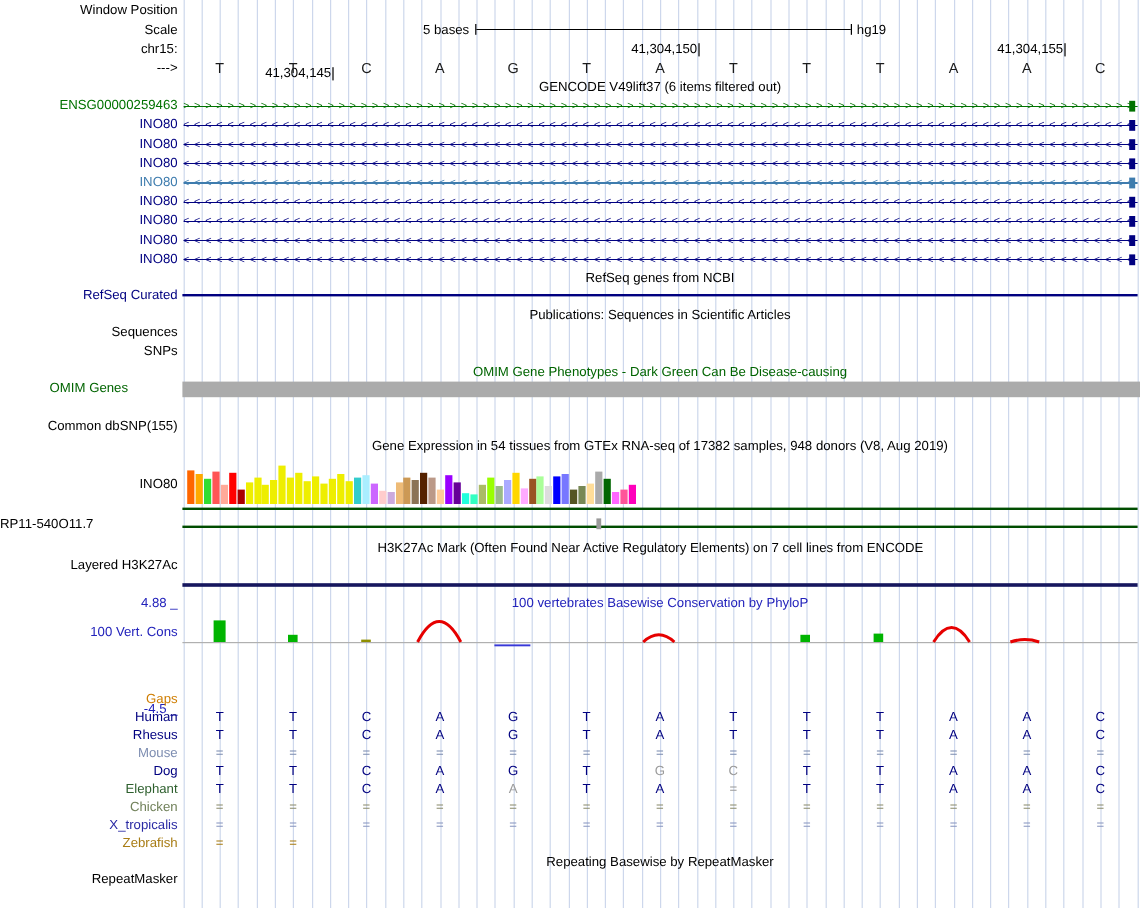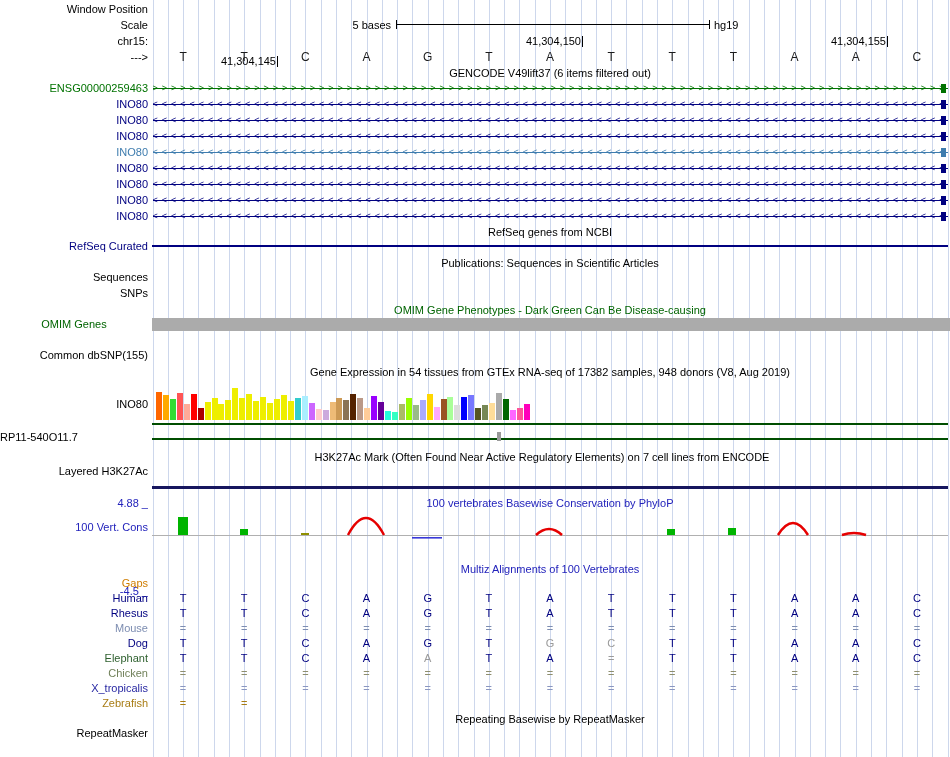--- a/index.html
+++ b/index.html
@@ -88,21 +88,20 @@
     <div style="position: absolute; left: 0px; top: 521px; width: 148px; text-align: right; color: rgb(34, 34, 187); white-space: pre;">100 Vert. Cons</div>
     <div style="position: absolute; left: 0px; top: 545px; width: 148px; text-align: right; color: rgb(34, 34, 187); white-space: pre; margin-top: 40px;">-4.5 _</div>
     <div style="position: absolute; left: 0px; top: 727px; width: 148px; text-align: right; color: rgb(0, 0, 0); white-space: pre;">RepeatMasker</div>
     <div style="position: absolute; left: 152px; top: 67px; width: 796px; text-align: center; color: rgb(0, 0, 0);">GENCODE V49lift37 (6 items filtered out)</div>
     <div style="position: absolute; left: 152px; top: 226px; width: 796px; text-align: center; color: rgb(0, 0, 0);">RefSeq genes from NCBI</div>
     <div style="position: absolute; left: 152px; top: 257px; width: 796px; text-align: center; color: rgb(0, 0, 0);">Publications: Sequences in Scientific Articles</div>
     <div style="position: absolute; left: 152px; top: 304px; width: 796px; text-align: center; color: rgb(0, 100, 0);">OMIM Gene Phenotypes - Dark Green Can Be Disease-causing</div>
     <div style="position: absolute; left: 152px; top: 366px; width: 796px; text-align: center; color: rgb(0, 0, 0);">Gene Expression in 54 tissues from GTEx RNA-seq of 17382 samples, 948 donors (V8, Aug 2019)</div>
     <div style="position: absolute; left: 144px; top: 451px; width: 796px; text-align: center; color: rgb(0, 0, 0);">H3K27Ac Mark (Often Found Near Active Regulatory Elements) on 7 cell lines from ENCODE</div>
     <div style="position: absolute; left: 152px; top: 497px; width: 796px; text-align: center; color: rgb(34, 34, 187);">100 vertebrates Basewise Conservation by PhyloP</div>
-    <div style="position: absolute; left: 152px; top: 563px; width: 796px; text-align: center; color: rgb(34, 34, 187);">Multiz Alignments of 100 Vertebrates</div>
     <div style="position: absolute; left: 152px; top: 713px; width: 796px; text-align: center; color: rgb(0, 0, 0);">Repeating Basewise by RepeatMasker</div>
     <div style="position: absolute; left: 158px; top: 35px; width: 120px; text-align: right; white-space: nowrap; margin-top: 20px;"><span>41,304,145</span><span style="display: inline-block; width: 1px; height: 11px; background: rgb(0, 0, 0); vertical-align: text-bottom; margin-left: 1px;"></span></div>
     <div style="position: absolute; left: 463px; top: 35px; width: 120px; text-align: right; white-space: nowrap;"><span>41,304,150</span><span style="display: inline-block; width: 1px; height: 11px; background: rgb(0, 0, 0); vertical-align: text-bottom; margin-left: 1px;"></span></div>
     <div style="position: absolute; left: 768px; top: 35px; width: 120px; text-align: right; white-space: nowrap;"><span>41,304,155</span><span style="display: inline-block; width: 1px; height: 11px; background: rgb(0, 0, 0); vertical-align: text-bottom; margin-left: 1px;"></span></div>
     <div style="position: absolute; left: 152.5px; top: 51px; width: 61.154px; text-align: center; font-size: 12px; color: rgb(27, 27, 27);">T</div>
     <div style="position: absolute; left: 213.654px; top: 51px; width: 61.154px; text-align: center; font-size: 12px; color: rgb(27, 27, 27);">T</div>
     <div style="position: absolute; left: 274.808px; top: 51px; width: 61.154px; text-align: center; font-size: 12px; color: rgb(27, 27, 27);">C</div>
     <div style="position: absolute; left: 335.962px; top: 51px; width: 61.154px; text-align: center; font-size: 12px; color: rgb(27, 27, 27);">A</div>
     <div style="position: absolute; left: 397.116px; top: 51px; width: 61.154px; text-align: center; font-size: 12px; color: rgb(27, 27, 27);">G</div>
     <div style="position: absolute; left: 458.27px; top: 51px; width: 61.154px; text-align: center; font-size: 12px; color: rgb(27, 27, 27);">T</div>

